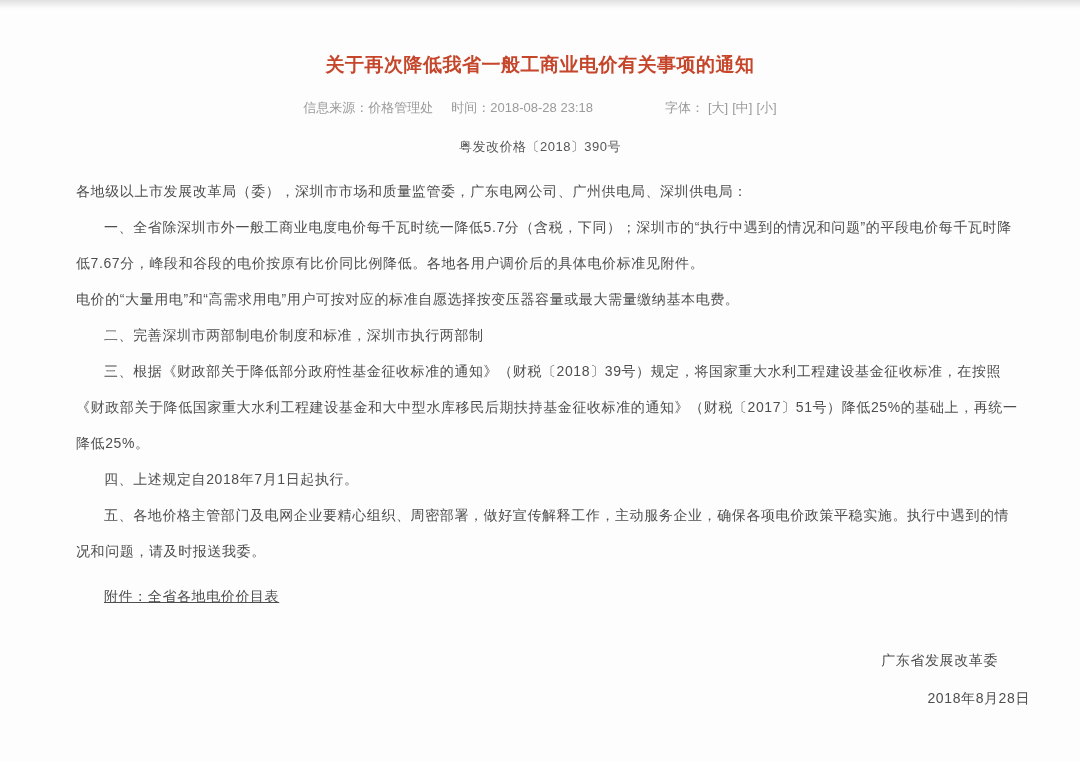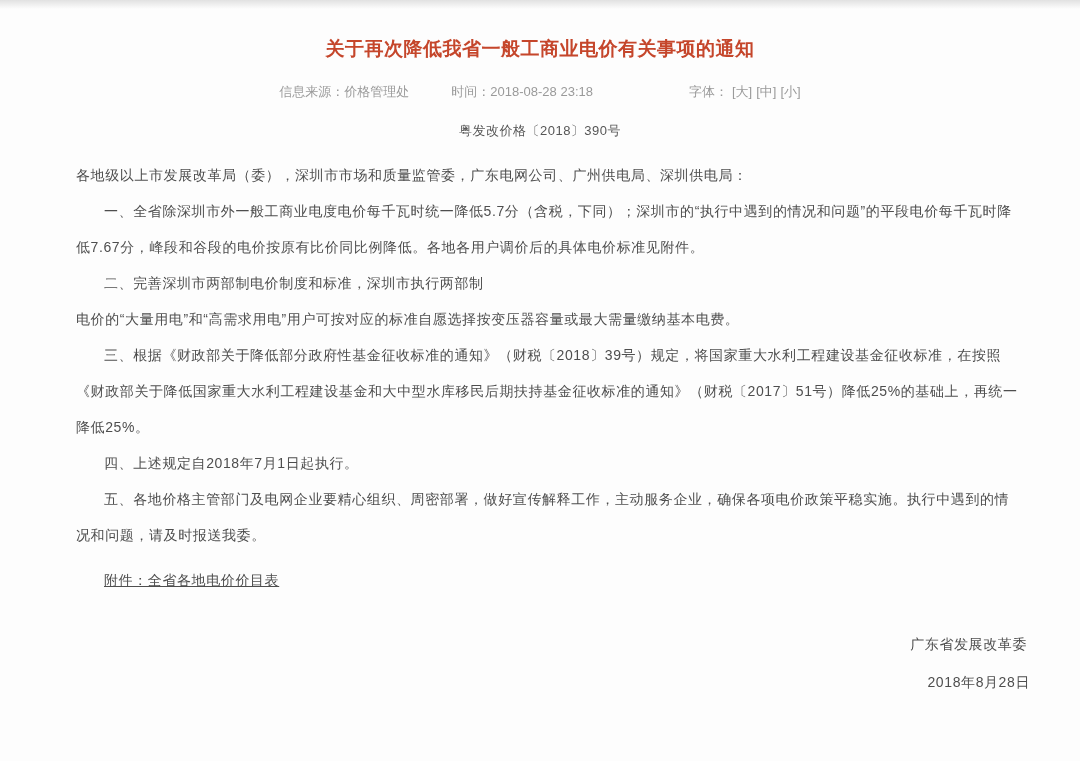--- a/index.html
+++ b/index.html
@@ -15,28 +15,28 @@
     background:var(--page-bg);
     font-family:"Liberation Sans","DejaVu Sans",sans-serif;
   }
   .page{position:relative;width:1080px;height:761px;background:var(--page-bg);}
   .top-shade{
     position:absolute;top:0;left:0;right:0;height:9px;
     background:linear-gradient(to bottom,#d8d8d8 0%,rgba(253,253,253,0) 100%);
     opacity:.75;pointer-events:none;
   }
   .page-title{
-    margin:0;padding-top:36px;
+    margin:0;padding-top:52px;
     text-align:center;
     font-size:19px;font-weight:bold;letter-spacing:0.5px;
     color:var(--title-color);
   }
   .meta-bar{
     margin-top:21px;
-    display:flex;justify-content:center;align-items:center;gap:42px;
+    display:flex;justify-content:center;align-items:center;gap:18px;
     font-size:13px;color:var(--meta-color);
   }
   .meta-item{white-space:nowrap;}
   .meta-font{margin-left:54px;}
   .font-opt{cursor:pointer;margin-left:4px;color:var(--meta-color);}
   .doc-number{
     margin-top:21px;text-align:center;
     font-size:13px;color:#565656;letter-spacing:0.5px;
   }
   .doc-body{
@@ -45,21 +45,21 @@
     line-height:36px;letter-spacing:0.6px;
   }
   p.para{margin:0;}
   p.para.indent{text-indent:2em;}
   .attachment{
     margin:19px 62px 0 76px;
     text-indent:2em;
     font-size:14px;color:var(--body-color);letter-spacing:0.6px;text-decoration:underline;
   }
   .signature{
-    margin-top:46px;padding-right:53px;
+    margin-top:46px;padding-right:82px;
     text-align:right;font-size:14px;color:var(--body-color);letter-spacing:0.6px;
   }
   .issue-date{
     margin-top:20px;padding-right:50px;
     text-align:right;font-size:14px;color:var(--body-color);letter-spacing:0.6px;
   }
 </style>
 </head>
 <body>
 
@@ -72,22 +72,22 @@
     <span class="meta-item"><span>信息来源：</span><span>价格管理处</span></span>
     <span class="meta-item"><span>时间：</span><span>2018-08-28 23:18</span></span>
     <span class="meta-item meta-font"><span>字体：</span><span id="font-options"><span class="font-opt">[大]</span><span class="font-opt">[中]</span><span class="font-opt">[小]</span></span></span>
   </div>
 
   <div class="doc-number">粤发改价格〔2018〕390号</div>
 
   <div class="doc-body" id="paragraphs">
       <p class="para">各地级以上市发展改革局（委），深圳市市场和质量监管委，广东电网公司、广州供电局、深圳供电局：</p>
       <p class="para indent">一、全省除深圳市外一般工商业电度电价每千瓦时统一降低5.7分（含税，下同）；深圳市的“执行中遇到的情况和问题”的平段电价每千瓦时降低7.67分，峰段和谷段的电价按原有比价同比例降低。各地各用户调价后的具体电价标准见附件。</p>
+      <p class="para">电价的“大量用电”和“高需求用电”用户可按对应的标准自愿选择按变压器容量或最大需量缴纳基本电费。</p>
       <p class="para indent">二、完善深圳市两部制电价制度和标准，深圳市执行两部制</p>
-      <p class="para">电价的“大量用电”和“高需求用电”用户可按对应的标准自愿选择按变压器容量或最大需量缴纳基本电费。</p>
       <p class="para indent">三、根据《财政部关于降低部分政府性基金征收标准的通知》（财税〔2018〕39号）规定，将国家重大水利工程建设基金征收标准，在按照《财政部关于降低国家重大水利工程建设基金和大中型水库移民后期扶持基金征收标准的通知》（财税〔2017〕51号）降低25%的基础上，再统一降低25%。</p>
       <p class="para indent">四、上述规定自2018年7月1日起执行。</p>
       <p class="para indent">五、各地价格主管部门及电网企业要精心组织、周密部署，做好宣传解释工作，主动服务企业，确保各项电价政策平稳实施。执行中遇到的情况和问题，请及时报送我委。</p>
     </div>
 
   <div class="attachment">附件：全省各地电价价目表</div>
 
   <div class="signature">广东省发展改革委</div>
 
   <div class="issue-date">2018年8月28日</div>

